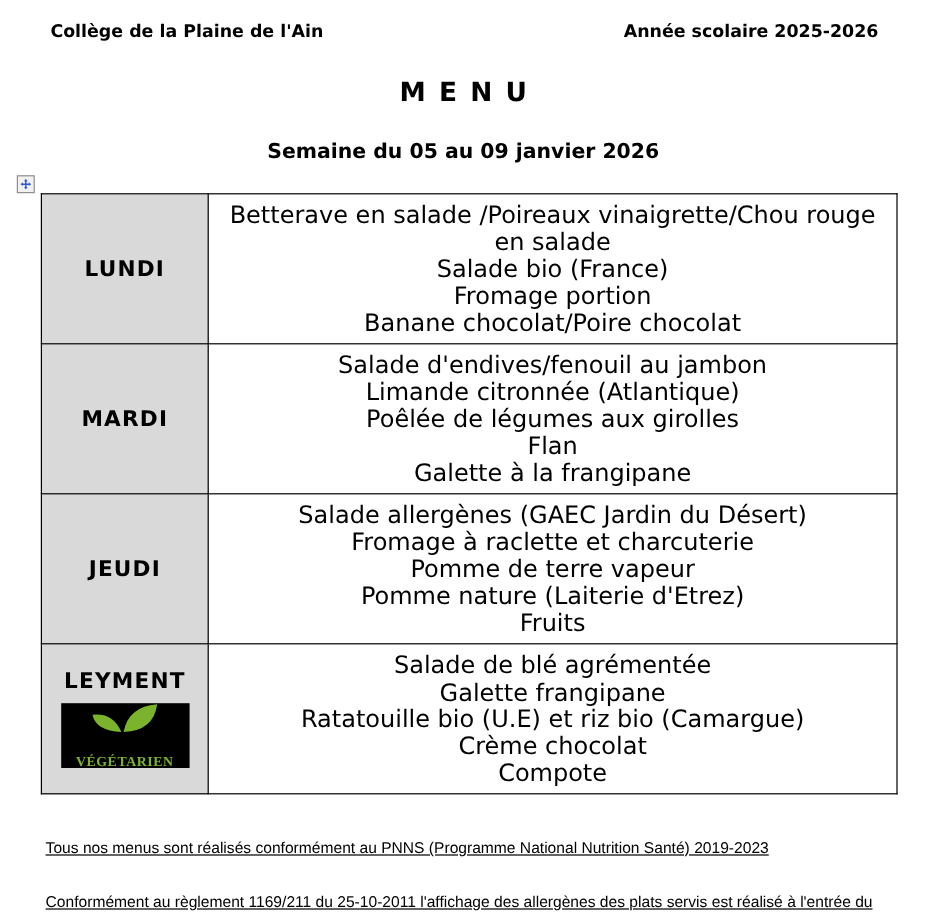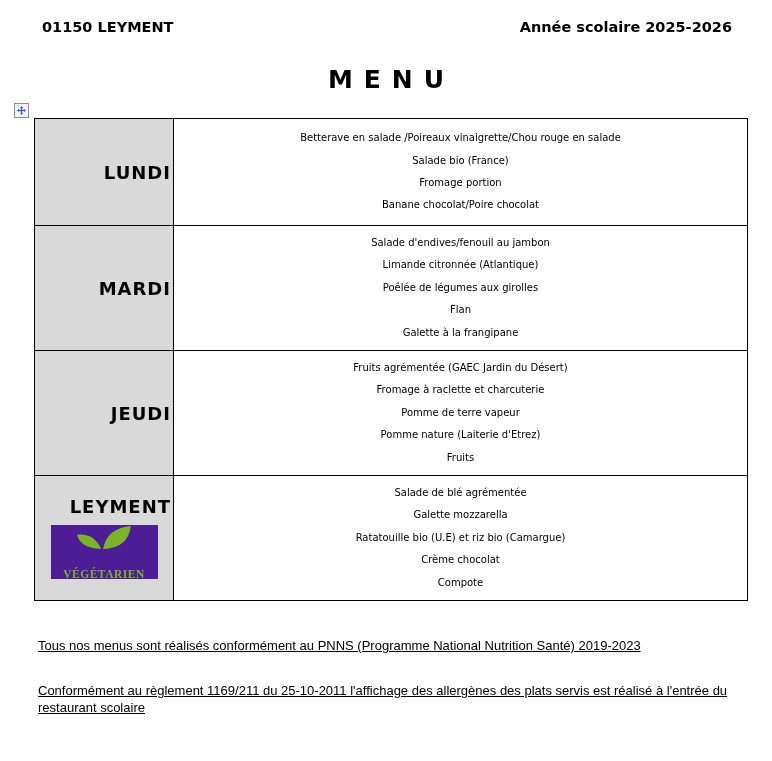--- a/index.html
+++ b/index.html
@@ -24,21 +24,21 @@
     padding: 16px 40px 0 42px;
     font-size: 14.5px;
     font-weight: bold;
     line-height: 23px;
   }
   .doc-header .left-block { text-align: left; }
   
   .doc-title {
     margin-top: 26px;
     text-align: center;
-    font-size: 25px;
+    font-size: 22px;
     font-weight: bold;
     letter-spacing: 11px;
     text-indent: 11px;
   }
   .doc-subtitle {
     margin-top: 27px;
     text-align: center;
     font-size: 17px;
     font-weight: bold;
   }
@@ -65,44 +65,44 @@
     border-collapse: collapse;
     width: 714px;
     table-layout: fixed;
   }
   table.menu-table td {
     border: 1.6px solid #000000;
   }
   td.day-cell {
     width: 134px;
     background: #d9d9d9;
-    text-align: right;
+    text-align: center;
     vertical-align: middle;
     font-size: 18px;
     font-weight: bold;
     letter-spacing: 1px;
     padding: 4px 2px;
   }
   td.items-cell {
     text-align: center;
     vertical-align: middle;
-    font-size: 10px;
+    font-size: 20px;
     line-height: 22.4px;
     padding: 6px 8px;
   }
   tr.row-0 { height: 107px; }
   tr.row-1 { height: 110px; }
   tr.row-2 { height: 112px; }
   tr.row-3 { height: 115px; }
   
   .veg-logo {
     margin: 8px auto 2px auto;
     width: 107px;
     height: 54px;
-    background: #4c1d95;
+    background: #000000;
     display: flex;
     flex-direction: column;
     align-items: center;
     justify-content: center;
     gap: 18px;
   }
   .veg-logo .veg-label {
     color: #7cb32c;
     font-size: 11.5px;
     font-weight: bold;
@@ -123,27 +123,28 @@
     max-width: 700px;
   }
 </style>
 </head>
 <body>
 
 <div class="page">
 
   <div class="doc-header">
     <div class="left-block">
-      <div>01150 LEYMENT</div>
+      <div>Collège de la Plaine de l'Ain</div>
     </div>
     <div class="right-block">Année scolaire 2025-2026</div>
   </div>
 
   <div class="doc-title">MENU</div>
 
+  <div class="doc-subtitle">Semaine du 05 au 09 janvier 2026</div>
 
   <div class="table-wrap">
 
     <div class="move-handle">
       <span style="display:flex">
         <svg width="9" height="9" viewBox="0 0 10 10">
           <g fill="#2f5bd7" stroke="#2f5bd7">
             <line x1="5" y1="1.5" x2="5" y2="8.5" stroke-width="1.4"></line>
             <line x1="1.5" y1="5" x2="8.5" y2="5" stroke-width="1.4"></line>
             <path d="M5 0 L3.3 2.2 L6.7 2.2 Z" stroke="none"></path>
@@ -178,21 +179,21 @@
             <div>Poêlée de légumes aux girolles</div>
             <div>Flan</div>
             <div>Galette à la frangipane</div>
           </td>
         </tr>
         <tr class="row-2">
           <td class="day-cell">
             <div>JEUDI</div>
           </td>
           <td class="items-cell">
-            <div>Fruits agrémentée (GAEC Jardin du Désert)</div>
+            <div>Salade allergènes (GAEC Jardin du Désert)</div>
             <div>Fromage à raclette et charcuterie</div>
             <div>Pomme de terre vapeur</div>
             <div>Pomme nature (Laiterie d'Etrez)</div>
             <div>Fruits</div>
           </td>
         </tr>
         <tr class="row-3">
           <td class="day-cell">
             <div>LEYMENT</div>
             <div class="veg-logo">
@@ -202,21 +203,21 @@
                     <path d="M27 26 Q5 25 2 11 Q20 9 27 26 Z"></path>
                     <path d="M29 26 Q55 25 58 2 Q33 4 29 26 Z"></path>
                   </g>
                 </svg>
               </span>
               <span class="veg-label">VÉGÉTARIEN</span>
             </div>
           </td>
           <td class="items-cell">
             <div>Salade de blé agrémentée</div>
-            <div>Galette mozzarella</div>
+            <div>Galette frangipane</div>
             <div>Ratatouille bio (U.E) et riz bio (Camargue)</div>
             <div>Crème chocolat</div>
             <div>Compote</div>
           </td>
         </tr>
       </tbody>
     </table>
   </div>
 
   <div class="doc-footer">

